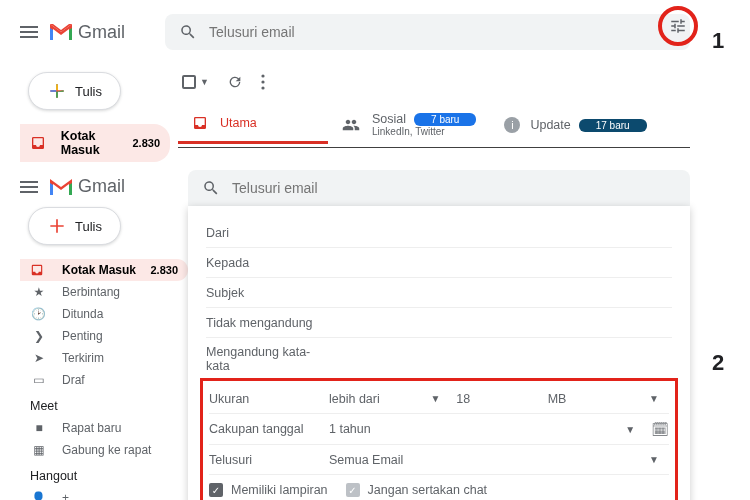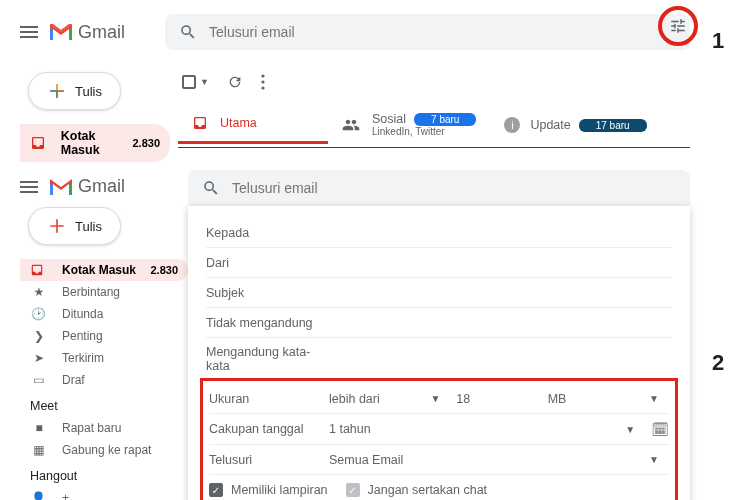--- a/index.html
+++ b/index.html
@@ -244,24 +244,24 @@
       <div class="sp-search">
         <span class="si" style="margin-right:12px">
             <svg width="18" height="18" viewBox="0 0 24 24" fill="#5f6368">
               <path d="M15.5 14h-.8l-.3-.3a6.5 6.5 0 10-.7.7l.3.3v.8l5 5 1.5-1.5-5-5zm-6 0a4.5 4.5 0 110-9 4.5 4.5 0 010 9z"></path>
             </svg>
           </span>
         <input placeholder="Telusuri email" style="">
       </div>
       <div class="search-panel">
         <div class="sp-row">
+            <span class="sp-label">Dari</span>
+          </div>
+        <div class="sp-row">
             <span class="sp-label">Kepada</span>
-          </div>
-        <div class="sp-row">
-            <span class="sp-label">Dari</span>
           </div>
         <div class="sp-row">
             <span class="sp-label">Subjek</span>
           </div>
         <div class="sp-row">
             <span class="sp-label">Tidak mengandung</span>
           </div>
         <div class="sp-row">
             <span class="sp-label">Mengandung kata-kata</span>
           </div>

